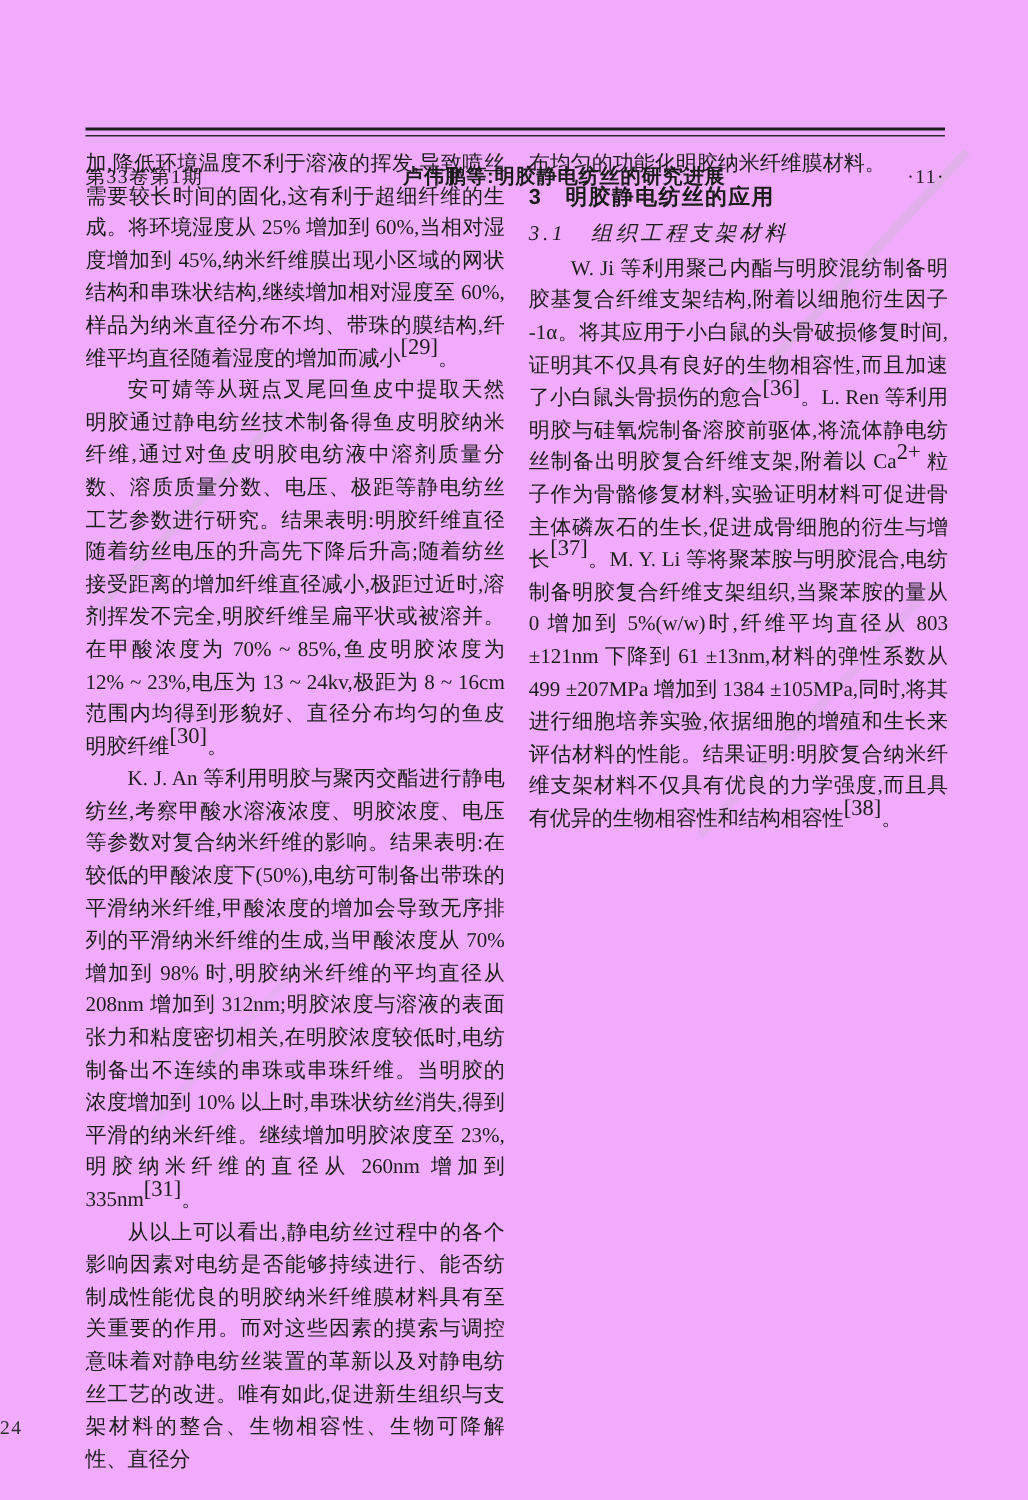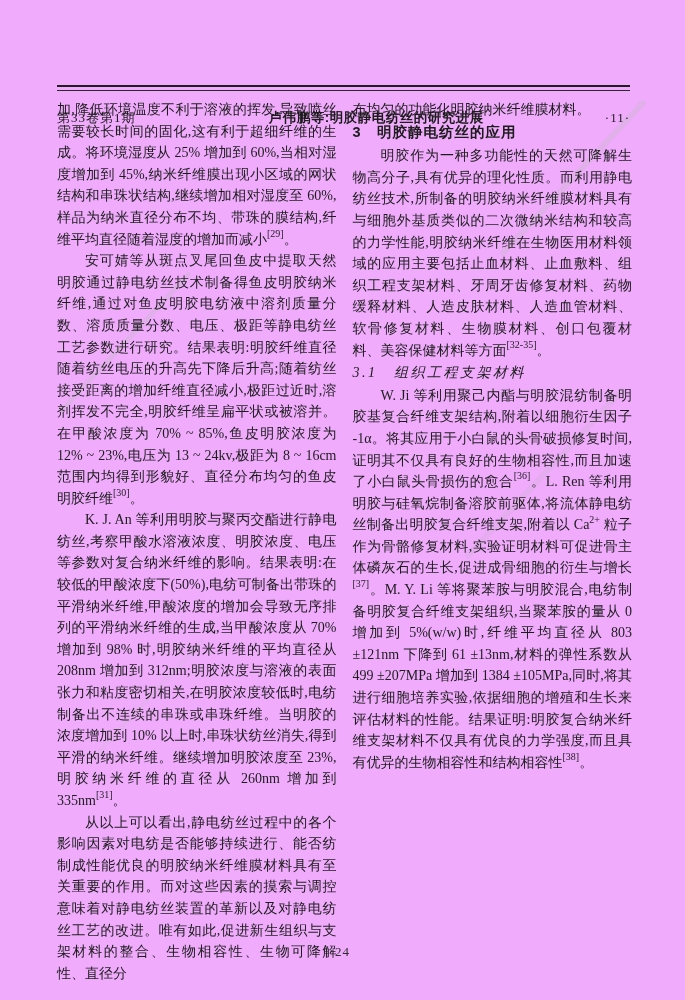--- a/index.html
+++ b/index.html
@@ -45,26 +45,26 @@
   .section-heading {
     font-family:"Liberation Sans","DejaVu Sans",sans-serif;
     font-weight:bold; font-size:14.5px; letter-spacing:1px;
     padding:1px 0 2px 0; text-align:left; text-indent:0;
   }
   .sub-heading {
     font-style:italic; font-weight:400; font-size:14px;
     letter-spacing:2.5px; padding:1px 0 1px 0; text-align:left; text-indent:0;
   }
   sup.ref {
-    font-size:10px; line-height:0; letter-spacing:0;
+    font-size:15px; line-height:0; letter-spacing:0;
     position:relative; top:-1px; vertical-align:super;
   }
   .footer {
     position:absolute; top:944px; left:0; width:685px;
-    text-align:center; font-size:13px; color:#2e2e2e; letter-spacing:1px;
+    font-size:13px; color:#2e2e2e; letter-spacing:1px;
   }
 </style>
 </head>
 <body>
 
 <div class="page">
   <div class="wm wm1"></div>
   <div class="wm wm2"></div>
   <div class="wm wm3"></div>
   <div class="wm wm4"></div>
@@ -79,21 +79,20 @@
   <div class="columns">
     <div class="col">
         <div class="blk para">加,降低环境温度不利于溶液的挥发,导致喷丝需要较长时间的固化,这有利于超细纤维的生成。将环境湿度从 25% 增加到 60%,当相对湿度增加到 45%,纳米纤维膜出现小区域的网状结构和串珠状结构,继续增加相对湿度至 60%,样品为纳米直径分布不均、带珠的膜结构,纤维平均直径随着湿度的增加而减小<sup class="ref">[29]</sup>。</div>
         <div class="blk para indent">安可婧等从斑点叉尾回鱼皮中提取天然明胶通过静电纺丝技术制备得鱼皮明胶纳米纤维,通过对鱼皮明胶电纺液中溶剂质量分数、溶质质量分数、电压、极距等静电纺丝工艺参数进行研究。结果表明:明胶纤维直径随着纺丝电压的升高先下降后升高;随着纺丝接受距离的增加纤维直径减小,极距过近时,溶剂挥发不完全,明胶纤维呈扁平状或被溶并。在甲酸浓度为 70% ~ 85%,鱼皮明胶浓度为 12% ~ 23%,电压为 13 ~ 24kv,极距为 8 ~ 16cm 范围内均得到形貌好、直径分布均匀的鱼皮明胶纤维<sup class="ref">[30]</sup>。</div>
         <div class="blk para indent">K. J. An 等利用明胶与聚丙交酯进行静电纺丝,考察甲酸水溶液浓度、明胶浓度、电压等参数对复合纳米纤维的影响。结果表明:在较低的甲酸浓度下(50%),电纺可制备出带珠的平滑纳米纤维,甲酸浓度的增加会导致无序排列的平滑纳米纤维的生成,当甲酸浓度从 70% 增加到 98% 时,明胶纳米纤维的平均直径从 208nm 增加到 312nm;明胶浓度与溶液的表面张力和粘度密切相关,在明胶浓度较低时,电纺制备出不连续的串珠或串珠纤维。当明胶的浓度增加到 10% 以上时,串珠状纺丝消失,得到平滑的纳米纤维。继续增加明胶浓度至 23%,明胶纳米纤维的直径从 260nm 增加到 335nm<sup class="ref">[31]</sup>。</div>
         <div class="blk para indent">从以上可以看出,静电纺丝过程中的各个影响因素对电纺是否能够持续进行、能否纺制成性能优良的明胶纳米纤维膜材料具有至关重要的作用。而对这些因素的摸索与调控意味着对静电纺丝装置的革新以及对静电纺丝工艺的改进。唯有如此,促进新生组织与支架材料的整合、生物相容性、生物可降解性、直径分</div>
       </div>
     <div class="col">
         <div class="blk para">布均匀的功能化明胶纳米纤维膜材料。</div>
         <div class="blk section-heading">3　明胶静电纺丝的应用</div>
-        <div class="blk para indent">明胶作为一种多功能性的天然可降解生物高分子,具有优异的理化性质。而利用静电纺丝技术,所制备的明胶纳米纤维膜材料具有与细胞外基质类似的二次微纳米结构和较高的力学性能,明胶纳米纤维在生物医用材料领域的应用主要包括止血材料、止血敷料、组织工程支架材料、牙周牙齿修复材料、药物缓释材料、人造皮肤材料、人造血管材料、软骨修复材料、生物膜材料、创口包覆材料、美容保健材料等方面<sup class="ref">[32-35]</sup>。</div>
         <div class="blk sub-heading">3.1　组织工程支架材料</div>
         <div class="blk para indent">W. Ji 等利用聚己内酯与明胶混纺制备明胶基复合纤维支架结构,附着以细胞衍生因子 -1α。将其应用于小白鼠的头骨破损修复时间,证明其不仅具有良好的生物相容性,而且加速了小白鼠头骨损伤的愈合<sup class="ref">[36]</sup>。L. Ren 等利用明胶与硅氧烷制备溶胶前驱体,将流体静电纺丝制备出明胶复合纤维支架,附着以 Ca<sup class="ref">2+</sup> 粒子作为骨骼修复材料,实验证明材料可促进骨主体磷灰石的生长,促进成骨细胞的衍生与增长<sup class="ref">[37]</sup>。M. Y. Li 等将聚苯胺与明胶混合,电纺制备明胶复合纤维支架组织,当聚苯胺的量从 0 增加到 5%(w/w)时,纤维平均直径从 803 ±121nm 下降到 61 ±13nm,材料的弹性系数从 499 ±207MPa 增加到 1384 ±105MPa,同时,将其进行细胞培养实验,依据细胞的增殖和生长来评估材料的性能。结果证明:明胶复合纳米纤维支架材料不仅具有优良的力学强度,而且具有优异的生物相容性和结构相容性<sup class="ref">[38]</sup>。</div>
       </div>
   </div>
 
   <div class="footer">
     <span>24</span>
   </div>
 </div>
 

